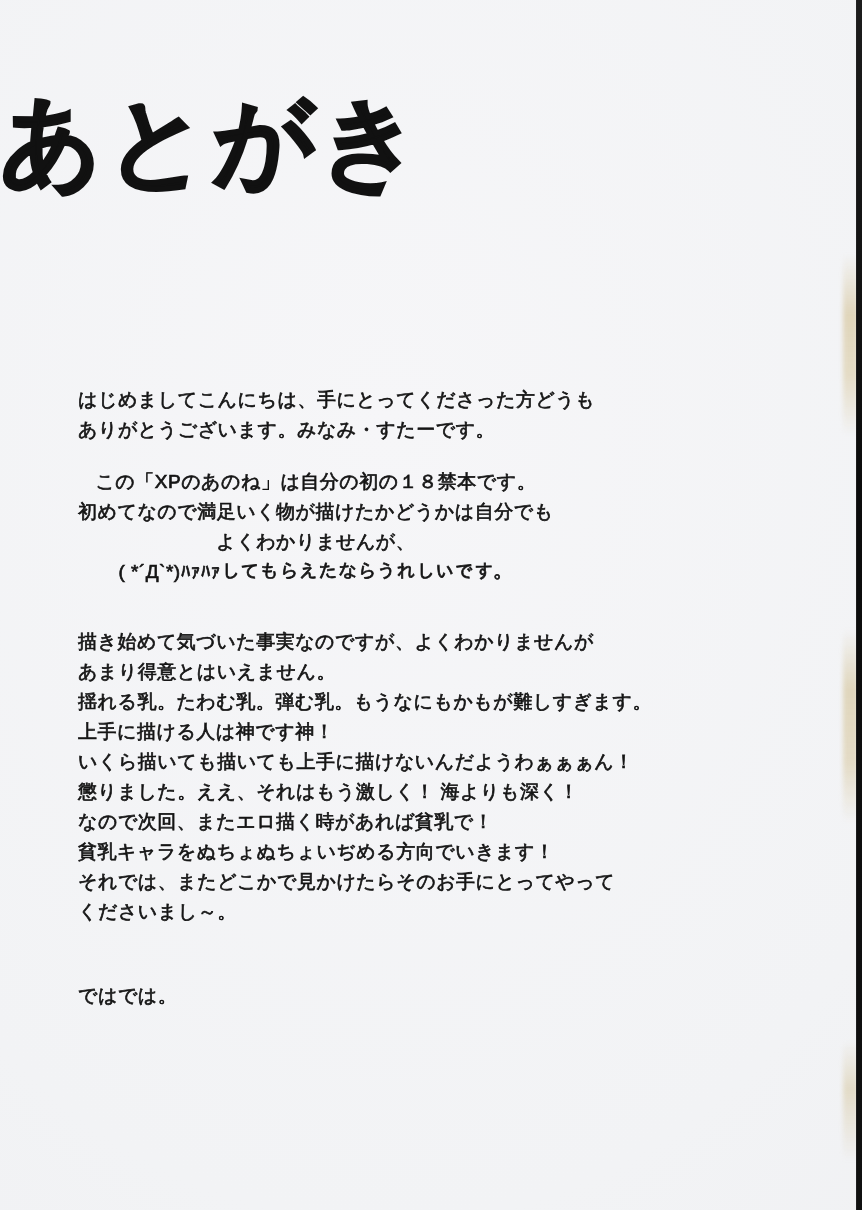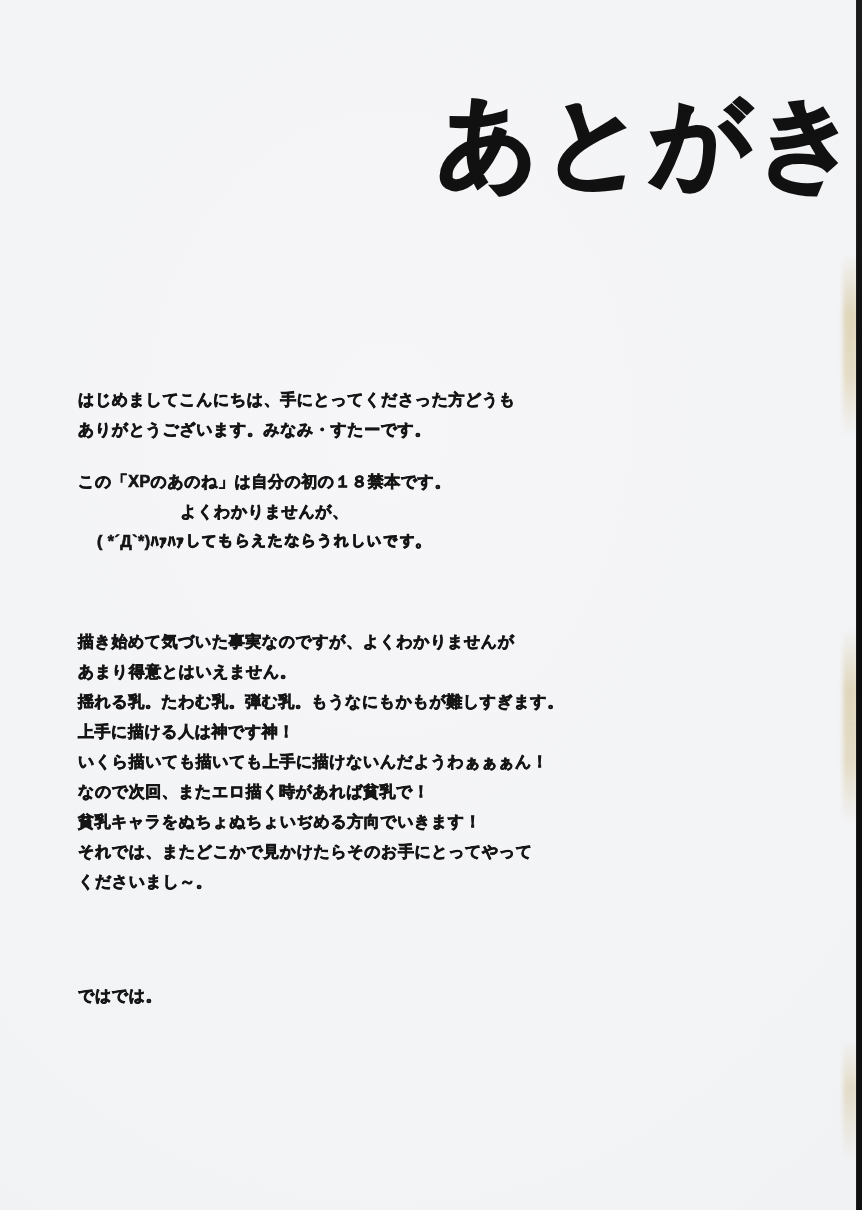--- a/index.html
+++ b/index.html
@@ -15,34 +15,34 @@
     background: radial-gradient(130% 120% at 45% 35%, #f6f6f8 0%, #f2f3f5 55%, #eeeef1 100%);
     font-family: "Liberation Sans", "DejaVu Sans", sans-serif;
     color: #141414;
   }
   .title {
     position: absolute;
     top: 86px;
     left: 0;
     width: 100%;
     margin: 0;
-    text-align: right;
+    text-align: left;
     font-size: 100px;
     font-weight: bold;
     letter-spacing: 4px;
     line-height: 1.1;
     color: #111111;
     -webkit-text-stroke: 2.5px #111111;
   }
   .para {
     position: absolute;
     left: 78px;
     margin: 0;
-    font-size: 16px;
-    font-weight: bold;
+    font-size: 19px;
+    font-weight: normal;
     line-height: 30px;
     white-space: nowrap;
     color: #151515;
     -webkit-text-stroke: 0.7px #151515;
     letter-spacing: 0.5px;
   }
   .p1 { top: 385px; }
   .p2 { top: 467px; text-align: center; }
   .p3 { top: 627px; }
   .p4 { top: 981px; }
@@ -87,30 +87,32 @@
 
   <h1 class="title">あとがき</h1>
 
   <div class="para p1">
     <div class="line">はじめましてこんにちは、手にとってくださった方どうも</div>
     <div class="line">ありがとうございます。みなみ・すたーです。</div>
   </div>
 
   <div class="para p2">
     <div class="line">この「XPのあのね」は自分の初の１８禁本です。</div>
+    <div class="line">初めてなので満足いく物が描けたかどうかは自分でも</div>
     <div class="line">よくわかりませんが、</div>
     <div class="line">( *´Д`*)ﾊｧﾊｧしてもらえたならうれしいです。</div>
   </div>
 
   <div class="para p3">
     <div class="line">描き始めて気づいた事実なのですが、よくわかりませんが</div>
     <div class="line">あまり得意とはいえません。</div>
     <div class="line">揺れる乳。たわむ乳。弾む乳。もうなにもかもが難しすぎます。</div>
     <div class="line">上手に描ける人は神です神！</div>
     <div class="line">いくら描いても描いても上手に描けないんだようわぁぁぁん！</div>
+    <div class="line">懲りました。ええ、それはもう激しく！ 海よりも深く！</div>
     <div class="line">なので次回、またエロ描く時があれば貧乳で！</div>
     <div class="line">貧乳キャラをぬちょぬちょいぢめる方向でいきます！</div>
     <div class="line">それでは、またどこかで見かけたらそのお手にとってやって</div>
     <div class="line">くださいまし～。</div>
   </div>
 
   <div class="para p4">
     <div class="line">ではでは。</div>
   </div>
 

